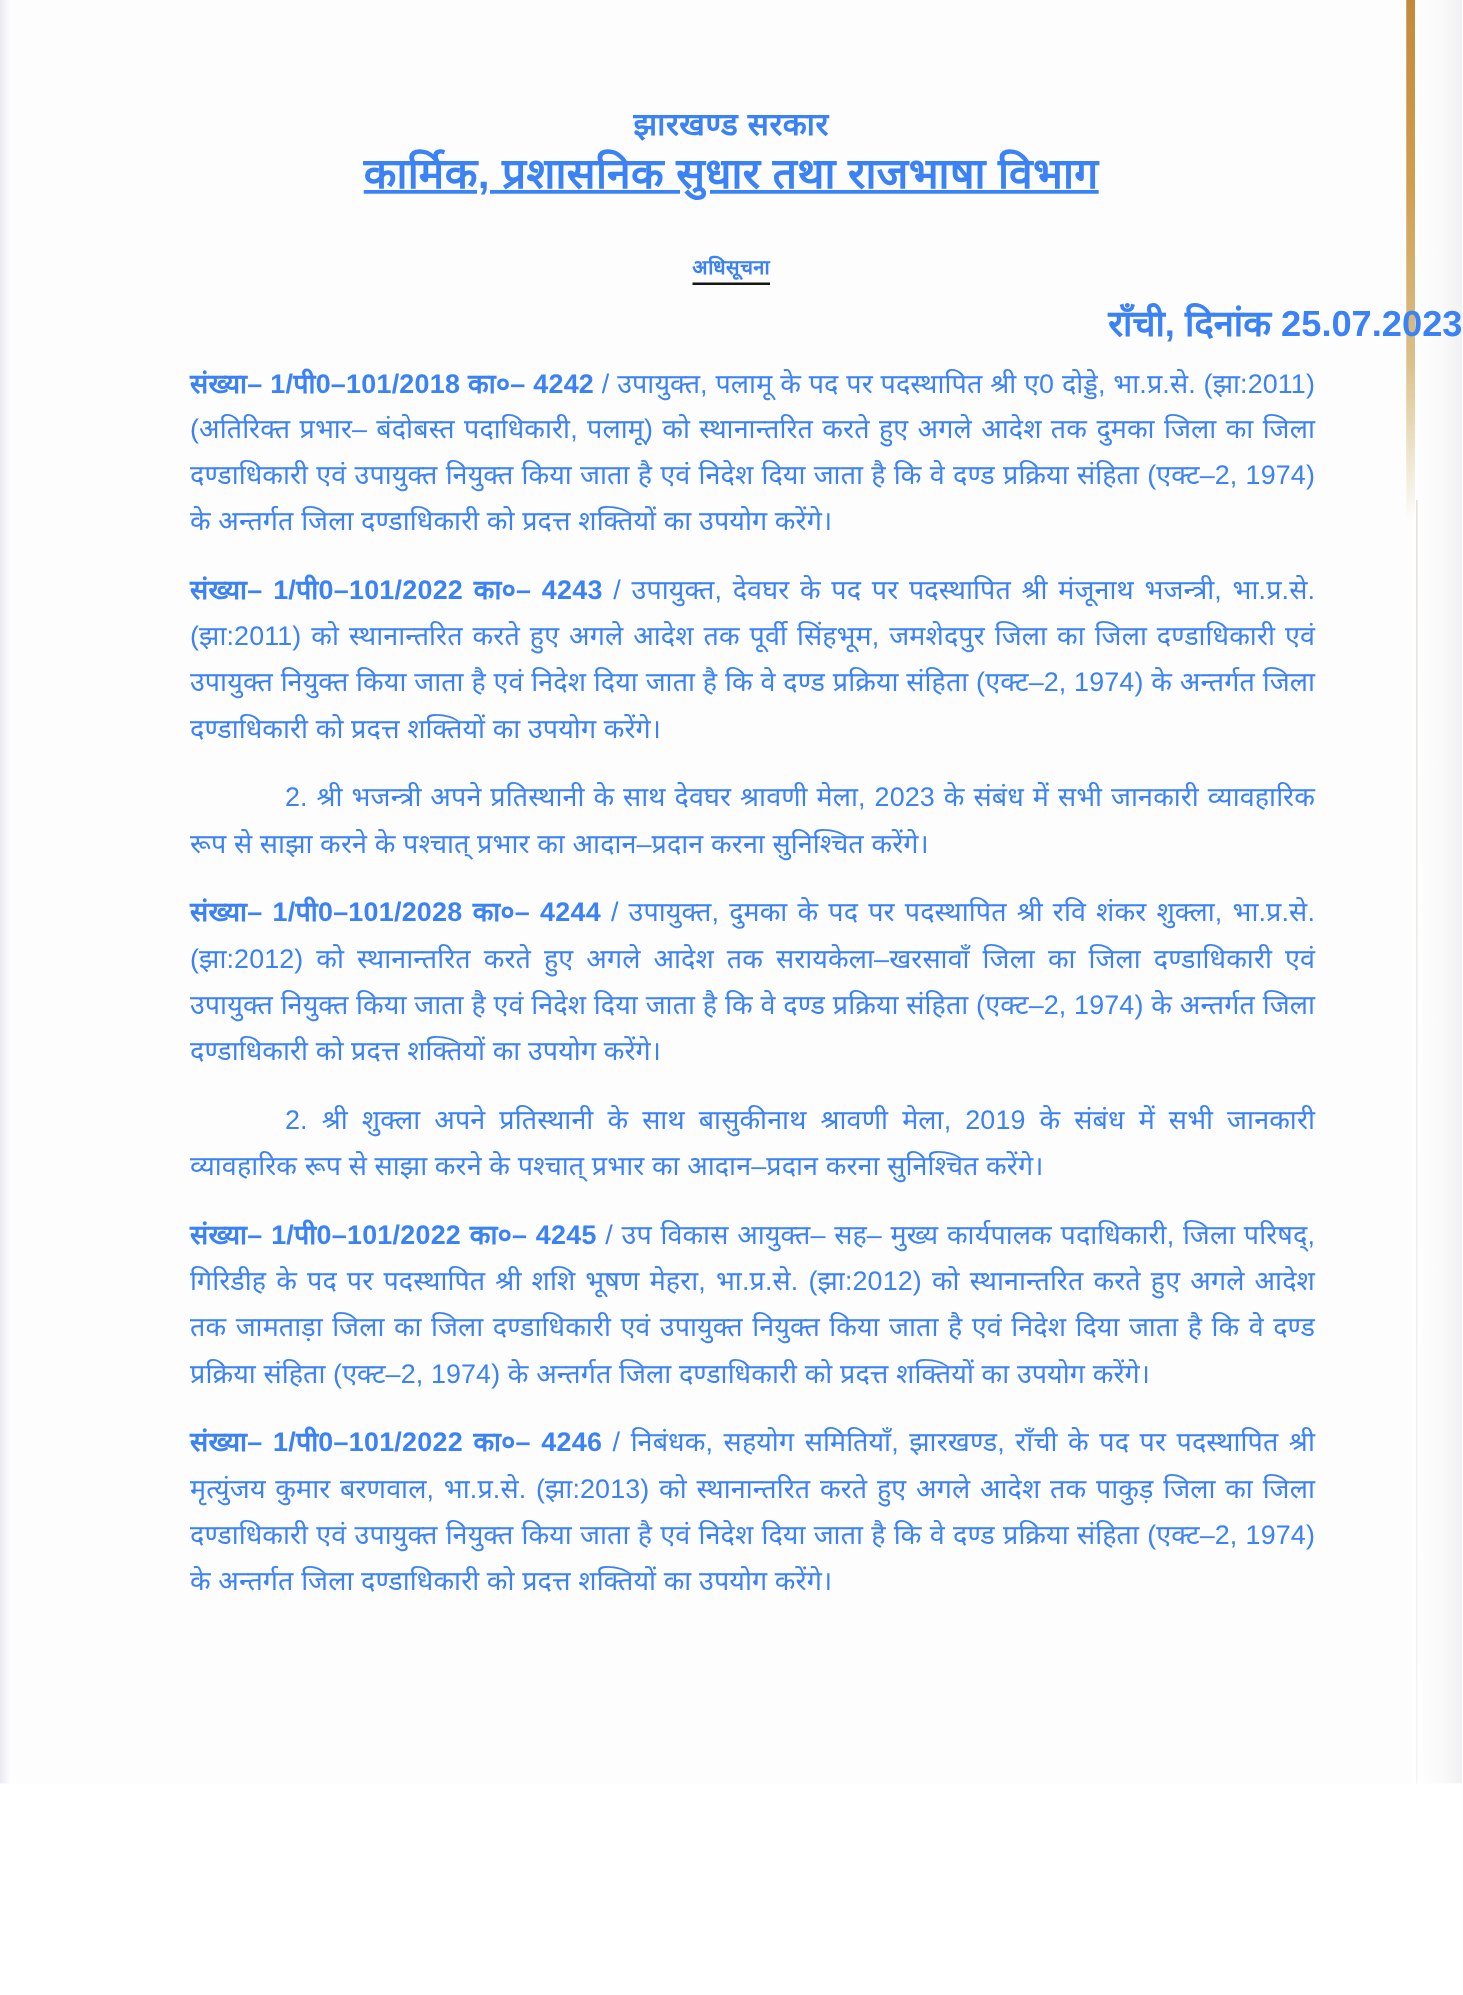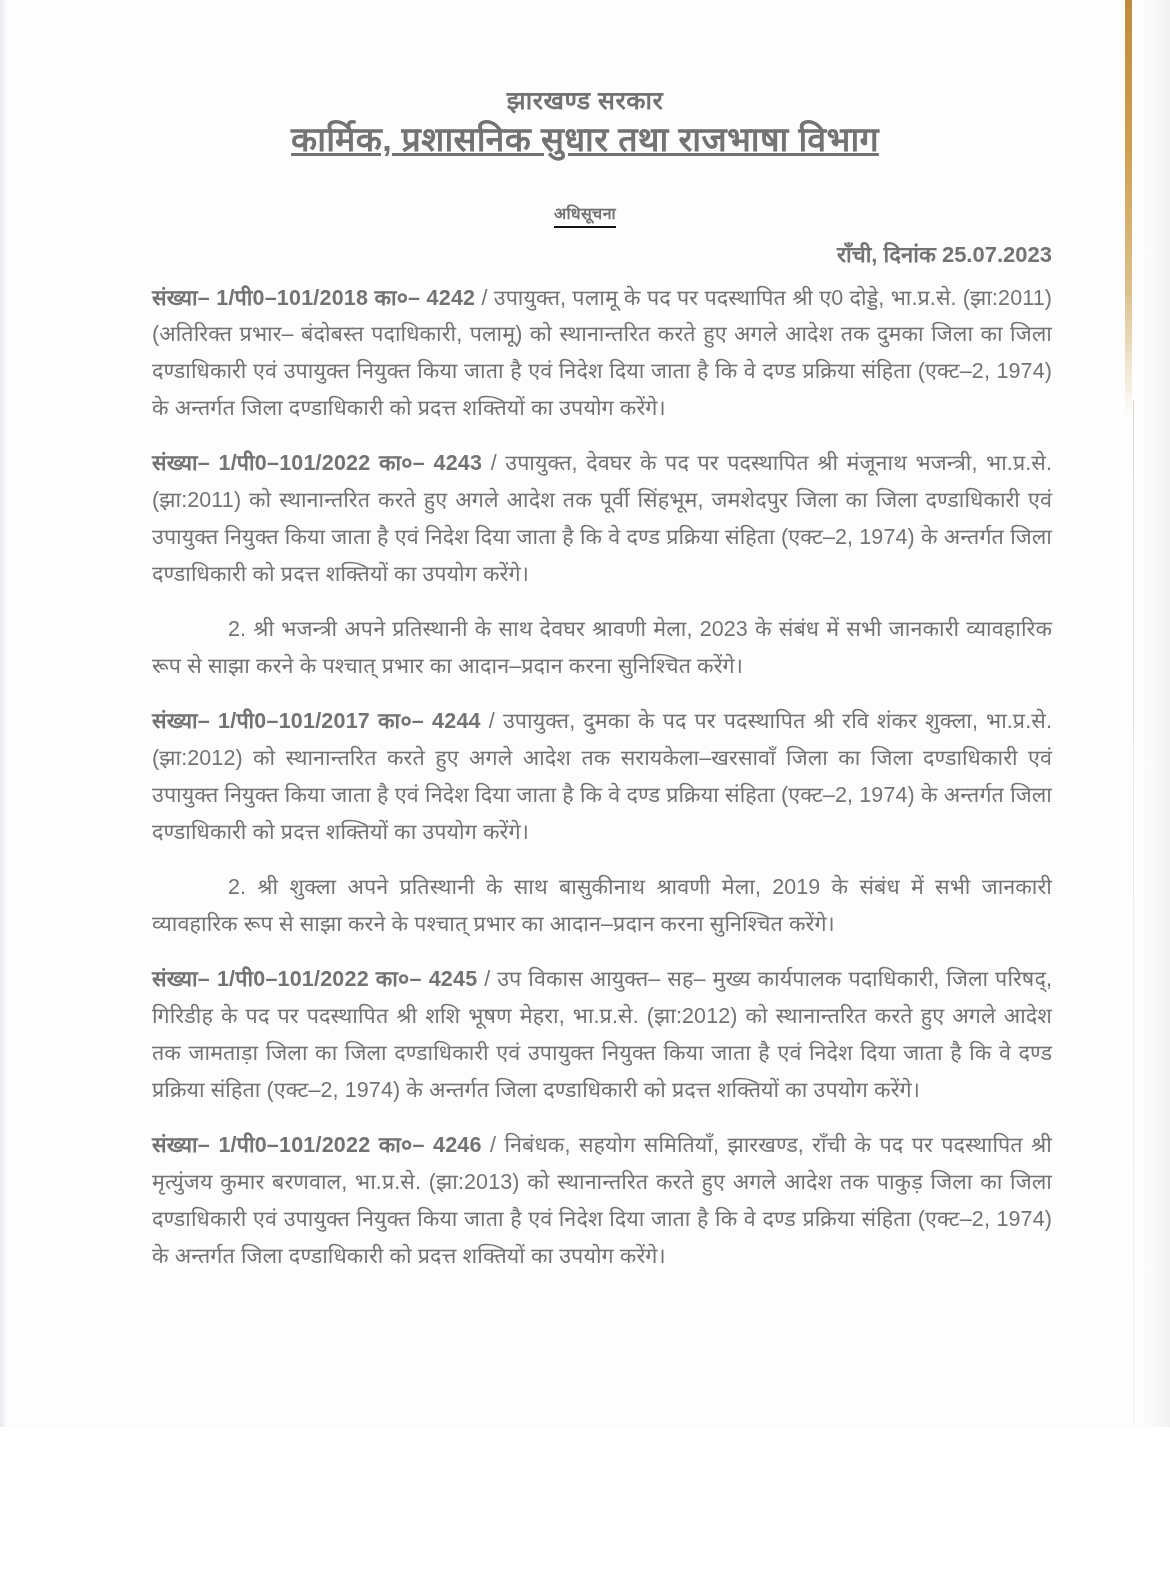--- a/index.html
+++ b/index.html
@@ -9,21 +9,21 @@
     background: #ffffff;
   }
 
   .page {
     position: relative;
     width: 1170px;
     height: 1427px;
     background: #fdfdfd;
     overflow: hidden;
     font-family: "Liberation Sans", "DejaVu Sans", sans-serif;
-    color: #737373;
+    color: #3b82f6;
   }
 
   
   .edge-left {
     position: absolute;
     left: 0; top: 0;
     width: 9px; height: 100%;
     background: linear-gradient(to right, #e9e9ee 0%, #f6f6f8 55%, #ffffff 100%);
     pointer-events: none;
   }
@@ -87,23 +87,22 @@
     display: inline-block;
     font-size: 16px;
     font-weight: 700;
     border-bottom: 2px solid #151515;
     padding-bottom: 2px;
     letter-spacing: 0.4px;
   }
 
   .place-date-row {
     margin-top: 10px;
-    padding-right: 118px;
     text-align: right;
-    font-size: 22px;
+    font-size: 29px;
     font-weight: 700;
   }
   .place-date-row .date-num { font-weight: 800; }
 
   
   .body-wrap {
     margin-top: 12px;
     padding-left: 152px;
     padding-right: 118px;
   }
@@ -179,21 +178,21 @@
         <span class="stroke">/</span>
         <span>उपायुक्त, देवघर के पद पर पदस्थापित श्री मंजूनाथ भजन्त्री, भा.प्र.से. (झा:2011) को स्थानान्तरित करते हुए अगले आदेश तक पूर्वी सिंहभूम, जमशेदपुर जिला का जिला दण्डाधिकारी एवं उपायुक्त नियुक्त किया जाता है एवं निदेश दिया जाता है कि वे दण्ड प्रक्रिया संहिता (एक्ट–2, 1974) के अन्तर्गत जिला दण्डाधिकारी को प्रदत्त शक्तियों का उपयोग करेंगे।</span>
       </p>
 
       <p class="para sub">
         <span>2.</span>
         <span>श्री भजन्त्री अपने प्रतिस्थानी के साथ देवघर श्रावणी मेला, 2023 के संबंध में सभी जानकारी व्यावहारिक रूप से साझा करने के पश्चात् प्रभार का आदान–प्रदान करना सुनिश्चित करेंगे।</span>
       </p>
 
       <p class="para">
-        <span class="memo-no">संख्या– 1/पी0–101/2017 का०– 4244</span>
+        <span class="memo-no">संख्या– 1/पी0–101/2028 का०– 4244</span>
         <span class="stroke">/</span>
         <span>उपायुक्त, दुमका के पद पर पदस्थापित श्री रवि शंकर शुक्ला, भा.प्र.से. (झा:2012) को स्थानान्तरित करते हुए अगले आदेश तक सरायकेला–खरसावाँ जिला का जिला दण्डाधिकारी एवं उपायुक्त नियुक्त किया जाता है एवं निदेश दिया जाता है कि वे दण्ड प्रक्रिया संहिता (एक्ट–2, 1974) के अन्तर्गत जिला दण्डाधिकारी को प्रदत्त शक्तियों का उपयोग करेंगे।</span>
       </p>
 
       <p class="para sub">
         <span>2.</span>
         <span>श्री शुक्ला अपने प्रतिस्थानी के साथ बासुकीनाथ श्रावणी मेला, 2019 के संबंध में सभी जानकारी व्यावहारिक रूप से साझा करने के पश्चात् प्रभार का आदान–प्रदान करना सुनिश्चित करेंगे।</span>
       </p>
 
       <p class="para">

